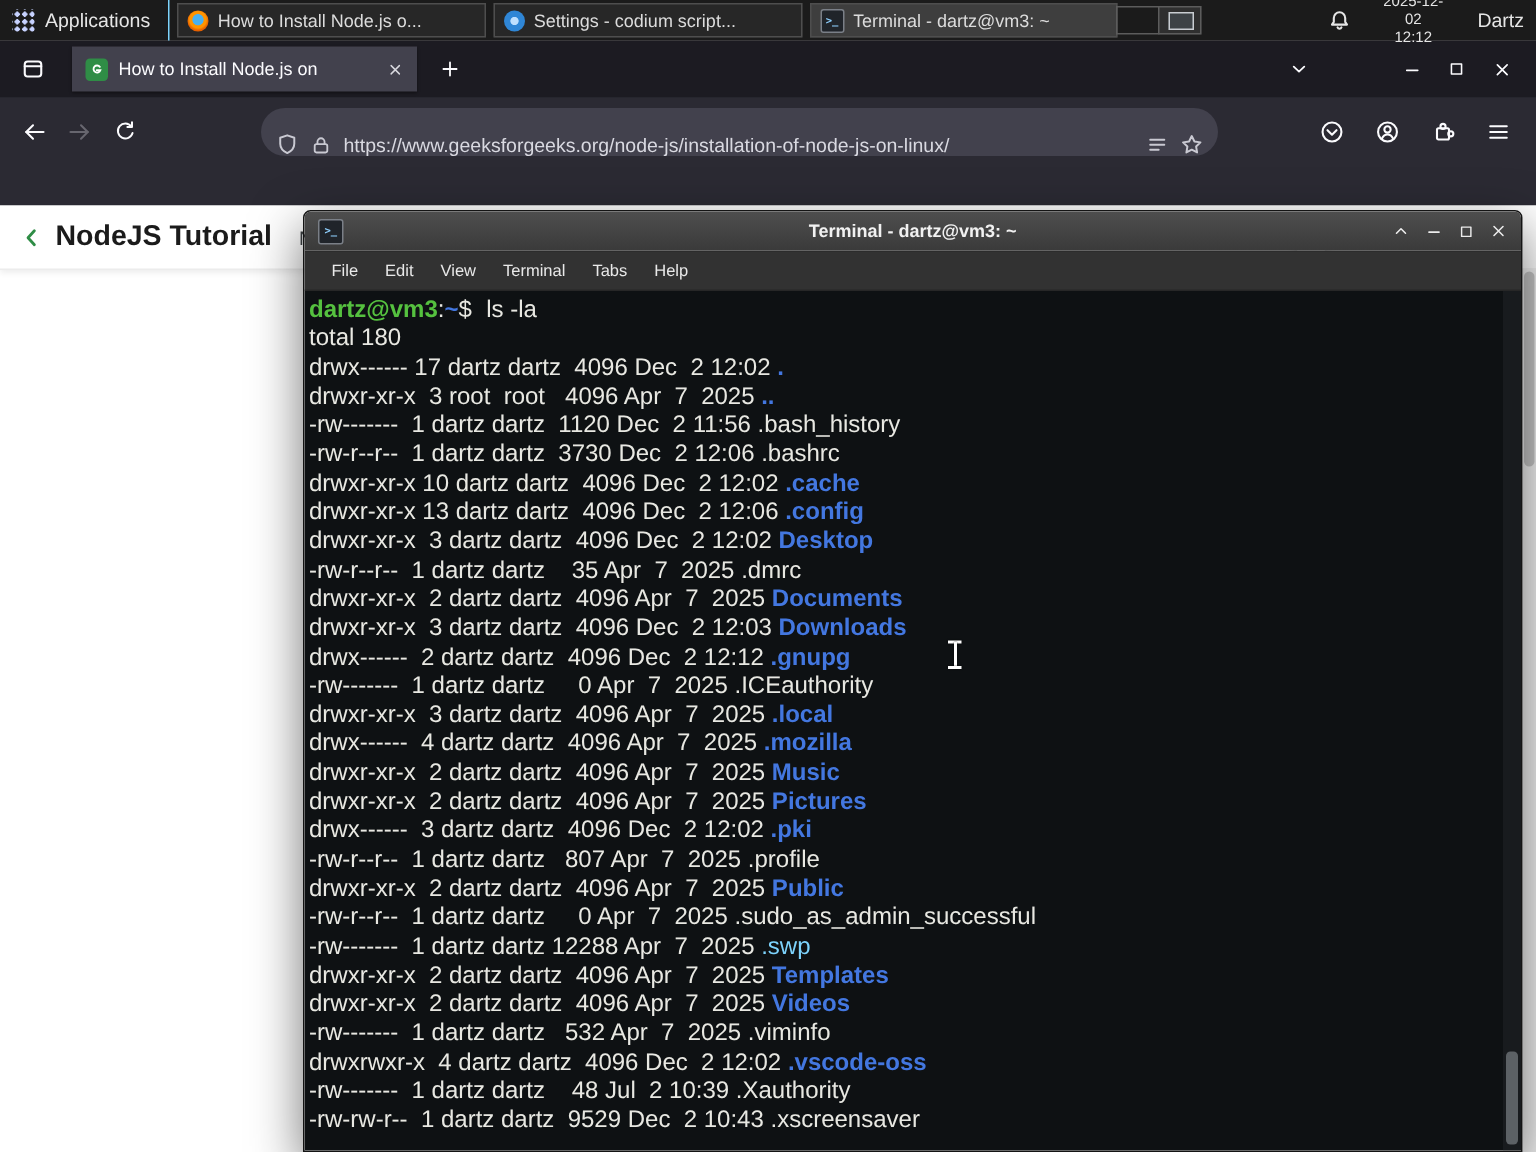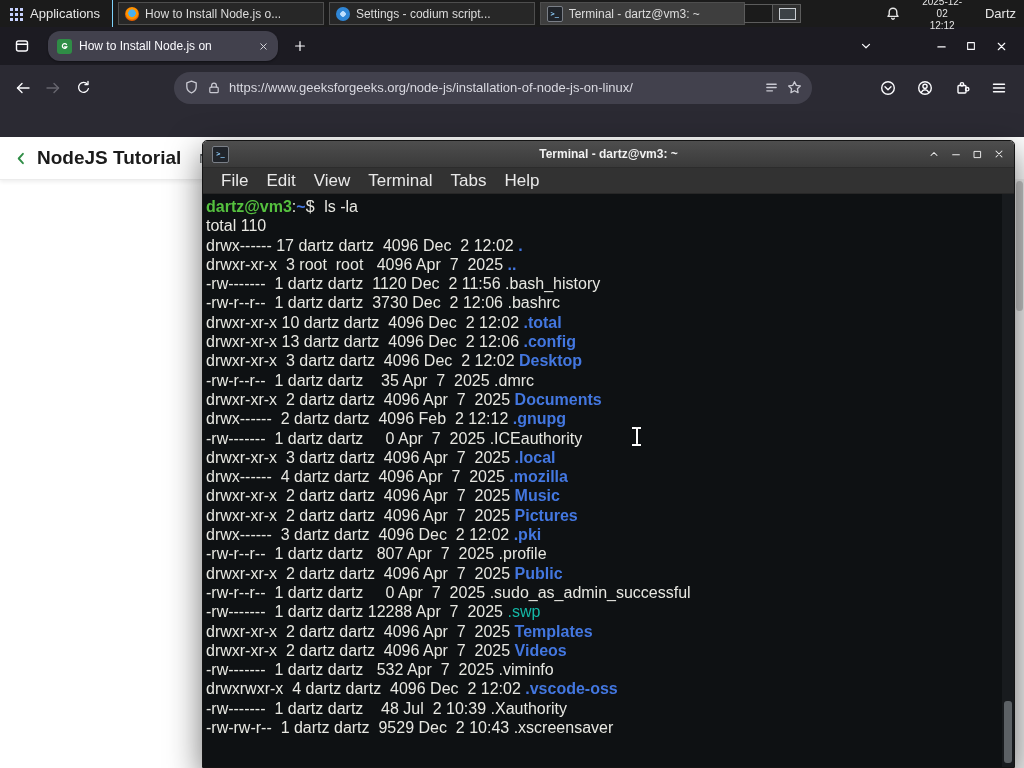--- a/index.html
+++ b/index.html
@@ -31,35 +31,35 @@
   .mini-win{position:absolute;left:6px;top:3px;width:15px;height:10px;background:#3d4246;border:1px solid #c9cdd2}
   .bell{margin-left:84px;color:#e6e6e6}
   .clock{margin-left:16px;text-align:center;font-size:10px;line-height:12px}
   .panel-user{margin-left:18px;margin-right:8px;font-size:13px}
 
   
   #fxwin{position:absolute;left:0;top:27px;width:1024px;height:741px;background:#2b2a33;z-index:10}
   .tabbar{height:38px;background:#1c1b22;display:flex;align-items:center;padding:0 8px;color:#fbfbfe}
   .iconbtn{width:28px;height:28px;display:flex;align-items:center;justify-content:center;border-radius:4px;color:#fbfbfe}
   .fxview{margin-right:12px}
-  .tab{width:212px;height:30px;background:#42414d;border-radius:12px;display:flex;align-items:center;gap:7px;
+  .tab{width:212px;height:30px;background:#42414d;border-radius:0;display:flex;align-items:center;gap:7px;
        padding:0 9px;font-size:12px;box-shadow:0 1px 2px rgba(0,0,0,.4)}
   .favicon{width:15px;height:15px;border-radius:3px;background:#2f8d46;display:flex;align-items:center;justify-content:center;flex:0 0 auto}
   .tab-title{flex:1;overflow:hidden;white-space:nowrap}
   .tab-close{color:#d8d8de}
   .newtab{margin-left:8px}
   .tab-right{margin-left:auto;display:flex;align-items:center}
   .tabs-chevron{margin-right:46px}
   .winbtn{width:30px;height:28px;display:flex;align-items:center;justify-content:center;color:#fbfbfe}
 
   .fxnav{height:45px;display:flex;align-items:center;padding:0 8px;background:#2b2a33}
   .navbtn{width:30px;height:30px;display:flex;align-items:center;justify-content:center;border-radius:4px;color:#fbfbfe}
   .navbtn.disabled{color:#67666f}
   .urlbar{margin-left:76px;width:638px;height:32px;background:#42414d;border-radius:16px;display:flex;
-          align-items:center;padding:0 10px;gap:8px;color:#c9c9d2;box-sizing:border-box}
+          align-items:flex-end;padding:0 10px;gap:8px;color:#c9c9d2;box-sizing:border-box}
   .url-text{flex:1;font-size:13px;color:#d9d9e1;white-space:nowrap;overflow:hidden}
   .nav-right{margin-left:auto;display:flex;align-items:center;gap:7px;padding-right:2px;color:#fbfbfe}
 
   
   #page{position:absolute;left:0;top:110px;width:1024px;height:658px;background:#fff}
   .gfgnav{height:42px;display:flex;align-items:center;padding:0 14px;border-bottom:1px solid #ececec;
           box-shadow:0 2px 4px rgba(0,0,0,.07);position:relative;background:#fff}
   .gfg-back{color:#2f8d46;margin-right:8px;flex:0 0 auto}
   .gfg-title{font-size:19px;font-weight:bold;color:#1b1b1b;white-space:nowrap;flex:0 0 auto}
   .gfg-links{display:flex;gap:22px;margin-left:18px;flex:1 1 auto;overflow:hidden;white-space:nowrap;
@@ -75,27 +75,27 @@
   
   #term{position:absolute;left:202px;top:140px;width:813px;height:628px;z-index:20;display:flex;flex-direction:column;
         border:1px solid #141414;border-radius:5px 5px 0 0;overflow:hidden;box-shadow:0 12px 34px rgba(0,0,0,.55);box-sizing:border-box}
   .t-titlebar{height:26px;background:linear-gradient(#4e4e4e,#3a3a3a);display:flex;align-items:center;
               padding:0 9px;position:relative;flex:0 0 auto;border-bottom:1px solid #2c2c2c}
   .t-title{position:absolute;left:0;right:0;text-align:center;font-size:12px;font-weight:bold;color:#f1f1f1}
   .t-ticon{width:15px;height:15px;z-index:1}
   .t-btns{margin-left:auto;display:flex;align-items:center;gap:10px;z-index:1;color:#ececec}
   .t-menubar{height:25px;background:#323232;display:flex;align-items:center;padding-left:9px;flex:0 0 auto;
              border-bottom:1px solid #272727}
-  .t-menu-item{padding:0 9px;font-size:17px;color:#e9e9e9}
+  .t-menu-item{padding:0 9px;font-size:11px;color:#e9e9e9}
   .t-body{flex:1 1 auto;background:#0e1113;position:relative;overflow:hidden;padding:3px 0 0 3px;
           font-family:Liberation Sans, sans-serif;font-size:16px;line-height:19.3px;color:#e8e8e2}
   .t-line{white-space:pre}
   .t-green{color:#55c13f;font-weight:bold}
   .t-blue{color:#4377e0;font-weight:bold}
-  .t-dim{color:#14b8a6}
+  .t-dim{color:#7dd3fc}
   .t-cmd{margin-left:9.6px}
   .t-scroll{position:absolute;right:0;top:0;bottom:0;width:12px;background:#181b1e}
   .t-thumb{position:absolute;left:2px;right:2px;bottom:4px;height:62px;background:#5c6165;border-radius:3px}
 
   
   #ibeam{position:absolute;left:632px;top:427px;width:9px;height:19px;z-index:40;pointer-events:none}
   #ibeam .stem{position:absolute;left:3.5px;top:1px;bottom:1px;width:2px;background:#fff;box-shadow:0 0 1px #000}
   #ibeam .cap-t,#ibeam .cap-b{position:absolute;left:0;width:9px;height:2px;background:#fff;box-shadow:0 0 1px #000}
   #ibeam .cap-t{top:0}#ibeam .cap-b{bottom:0}
 </style>
@@ -340,31 +340,32 @@
     <span class="t-menu-item">Edit</span>
     <span class="t-menu-item">View</span>
     <span class="t-menu-item">Terminal</span>
     <span class="t-menu-item">Tabs</span>
     <span class="t-menu-item">Help</span>
   </div>
 
   <div class="t-body">
     <div id="term-output">
       <div class="t-line"><span class="t-green">dartz@vm3</span><span>:</span><span class="t-blue">~</span><span>$</span><span class="t-cmd">ls -la</span></div>
-      <div class="t-line">total 110</div>
+      <div class="t-line">total 180</div>
     <div class="t-line"><span>drwx------ 17 dartz dartz  4096 Dec  2 12:02 </span><span class="t-blue">.</span></div>
         <div class="t-line"><span>drwxr-xr-x  3 root  root   4096 Apr  7  2025 </span><span class="t-blue">..</span></div>
         <div class="t-line"><span>-rw-------  1 dartz dartz  1120 Dec  2 11:56 </span><span class="">.bash_history</span></div>
         <div class="t-line"><span>-rw-r--r--  1 dartz dartz  3730 Dec  2 12:06 </span><span class="">.bashrc</span></div>
-        <div class="t-line"><span>drwxr-xr-x 10 dartz dartz  4096 Dec  2 12:02 </span><span class="t-blue">.total</span></div>
+        <div class="t-line"><span>drwxr-xr-x 10 dartz dartz  4096 Dec  2 12:02 </span><span class="t-blue">.cache</span></div>
         <div class="t-line"><span>drwxr-xr-x 13 dartz dartz  4096 Dec  2 12:06 </span><span class="t-blue">.config</span></div>
         <div class="t-line"><span>drwxr-xr-x  3 dartz dartz  4096 Dec  2 12:02 </span><span class="t-blue">Desktop</span></div>
         <div class="t-line"><span>-rw-r--r--  1 dartz dartz    35 Apr  7  2025 </span><span class="">.dmrc</span></div>
         <div class="t-line"><span>drwxr-xr-x  2 dartz dartz  4096 Apr  7  2025 </span><span class="t-blue">Documents</span></div>
-        <div class="t-line"><span>drwx------  2 dartz dartz  4096 Feb  2 12:12 </span><span class="t-blue">.gnupg</span></div>
+        <div class="t-line"><span>drwxr-xr-x  3 dartz dartz  4096 Dec  2 12:03 </span><span class="t-blue">Downloads</span></div>
+        <div class="t-line"><span>drwx------  2 dartz dartz  4096 Dec  2 12:12 </span><span class="t-blue">.gnupg</span></div>
         <div class="t-line"><span>-rw-------  1 dartz dartz     0 Apr  7  2025 </span><span class="">.ICEauthority</span></div>
         <div class="t-line"><span>drwxr-xr-x  3 dartz dartz  4096 Apr  7  2025 </span><span class="t-blue">.local</span></div>
         <div class="t-line"><span>drwx------  4 dartz dartz  4096 Apr  7  2025 </span><span class="t-blue">.mozilla</span></div>
         <div class="t-line"><span>drwxr-xr-x  2 dartz dartz  4096 Apr  7  2025 </span><span class="t-blue">Music</span></div>
         <div class="t-line"><span>drwxr-xr-x  2 dartz dartz  4096 Apr  7  2025 </span><span class="t-blue">Pictures</span></div>
         <div class="t-line"><span>drwx------  3 dartz dartz  4096 Dec  2 12:02 </span><span class="t-blue">.pki</span></div>
         <div class="t-line"><span>-rw-r--r--  1 dartz dartz   807 Apr  7  2025 </span><span class="">.profile</span></div>
         <div class="t-line"><span>drwxr-xr-x  2 dartz dartz  4096 Apr  7  2025 </span><span class="t-blue">Public</span></div>
         <div class="t-line"><span>-rw-r--r--  1 dartz dartz     0 Apr  7  2025 </span><span class="">.sudo_as_admin_successful</span></div>
         <div class="t-line"><span>-rw-------  1 dartz dartz 12288 Apr  7  2025 </span><span class="t-dim">.swp</span></div>

